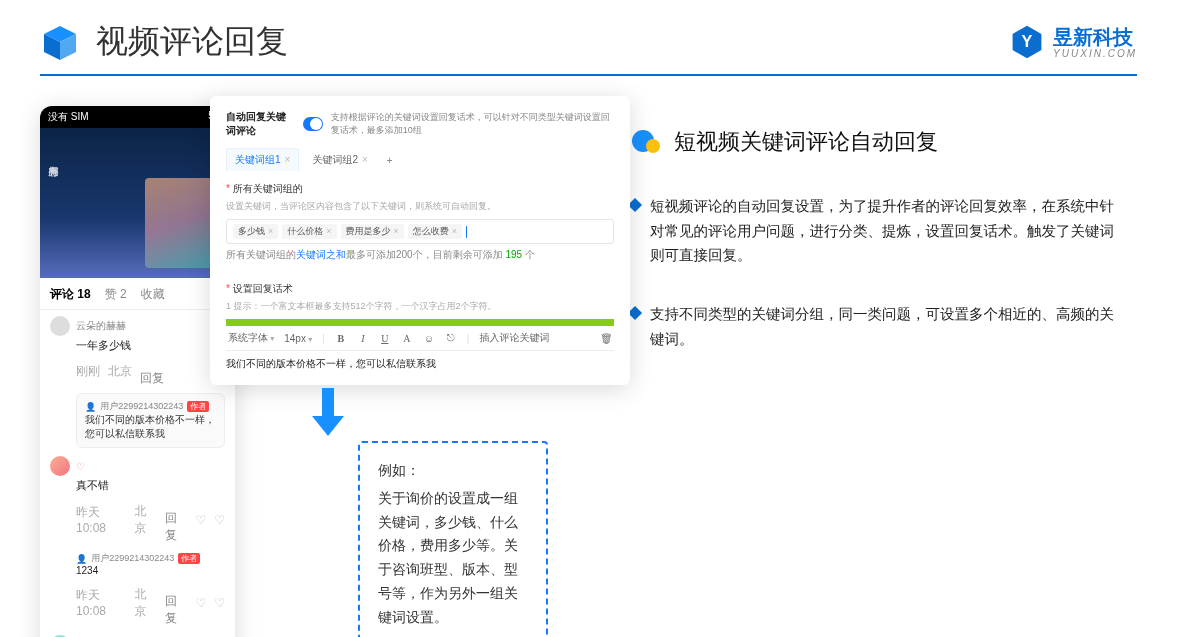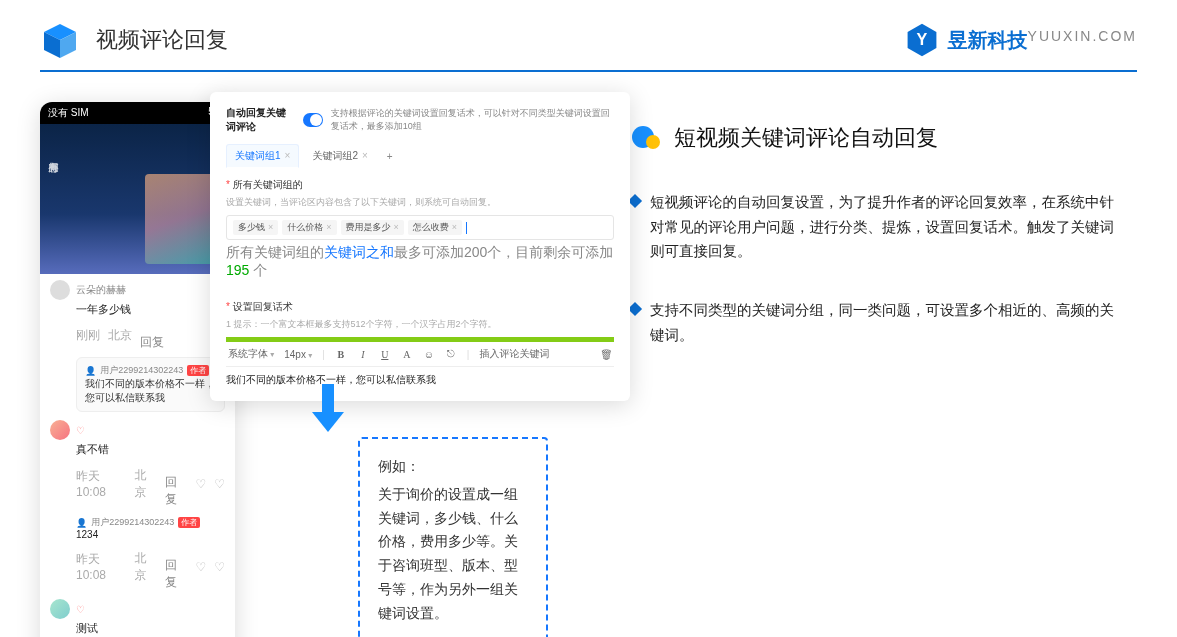--- a/index.html
+++ b/index.html
@@ -2,26 +2,26 @@
 <html><head>
 <meta charset="utf-8">
 <style>
 * { margin: 0; padding: 0; box-sizing: border-box; }
 body { font-family: "Microsoft YaHei", "PingFang SC", sans-serif; background: #fff; width: 1177px; height: 637px; position: relative; overflow: hidden; }
 
 
 .header { display: flex; align-items: center; justify-content: space-between; padding: 20px 40px 10px; }
 .header-left { display: flex; align-items: center; gap: 16px; }
 .cube-icon { width: 40px; height: 40px; }
-.page-title { font-size: 22px; color: #333; font-weight: 500; }
+.page-title { font-size: 32px; color: #333; font-weight: 500; }
 .logo { display: flex; align-items: center; gap: 8px; }
 .logo-icon { width: 36px; height: 36px; }
-.logo-text { display: flex; flex-direction: row; line-height: 1.1; }
+.logo-text { display: flex; flex-direction: column; line-height: 1.1; }
 .logo-main { font-size: 20px; font-weight: 600; color: #0a6ed1; }
-.logo-sub { font-size: 14px; letter-spacing: 2px; color: #888; }
+.logo-sub { font-size: 10px; letter-spacing: 2px; color: #888; font-style: italic; }
 .hr { margin: 0 40px; border: none; border-top: 2px solid #0a6ed1; }
 
 
 .content { display: flex; padding: 20px 40px 0; gap: 30px; position: relative; }
 .left-col { width: 560px; position: relative; height: 530px; }
 .right-col { flex: 1; padding-top: 30px; }
 
 
 .phone { position: absolute; left: 0; top: 10px; width: 195px; height: 582px; border-radius: 12px; background: #fff; box-shadow: 0 4px 24px rgba(0,0,0,.15); overflow: hidden; z-index: 1; }
 .phone-status { background: #000; color: #fff; font-size: 10px; padding: 4px 8px; display: flex; justify-content: space-between; }
@@ -61,24 +61,24 @@
 .ptab.active { color: #1677ff; border: 1px solid #e6f0ff; border-bottom: 1px solid #fff; background: #f5faff; border-radius: 3px 3px 0 0;}
 .ptab .x { margin-left: 4px; color: #bbb; }
 .ptab-add { color: #888; padding: 0 6px; }
 .section-label { color: #333; margin: 6px 0 4px; }
 .section-label::before { content: "* "; color: #f44; }
 .section-hint { color: #aaa; font-size: 9px; margin-bottom: 6px; }
 .tags-input { border: 1px solid #e5e5e5; border-radius: 3px; padding: 4px 6px; display: flex; flex-wrap: wrap; gap: 4px; align-items: center; margin-bottom: 4px; }
 .tag { background: #f5f5f5; border-radius: 2px; padding: 1px 5px; font-size: 9px; color: #555; }
 .tag .tx { color: #bbb; margin-left: 3px; }
 .cursor { width: 1px; height: 12px; background: #1677ff; }
-.count-line { font-size: 14px; color: #888; margin-bottom: 20px; }
+.count-line { font-size: 10px; color: #888; margin-bottom: 20px; }
 .count-line .blue { color: #1677ff; }
 .count-line .green { color: #0a0; }
-.editor-toolbar { display: flex; align-items: center; gap: 10px; border-top: 5px solid #84cc16; border-bottom: 1px solid #eee; padding: 5px 2px; font-size: 10px; color: #666; margin-bottom: 6px; }
+.editor-toolbar { display: flex; align-items: center; gap: 10px; border-top: 7px solid #84cc16; border-bottom: 1px solid #eee; padding: 5px 2px; font-size: 10px; color: #666; margin-bottom: 6px; }
 .editor-toolbar .sel::after { content: " ▾"; color: #aaa; font-size: 8px; }
 .editor-toolbar .ico { width: 12px; text-align: center; font-family: serif; }
 .editor-toolbar .ico.b { font-weight: bold; }
 .editor-toolbar .ico.i { font-style: italic; }
 .editor-toolbar .ico.u { text-decoration: underline; }
 .editor-toolbar .spacer { flex: 1; }
 .editor-content { font-size: 10px; color: #222; font-weight: 500; }
 
 
 .arrow-down { position: absolute; left: 268px; top: 292px; z-index: 3; }
@@ -124,20 +124,25 @@
   <div class="left-col">
 
     <div class="phone">
       <div class="phone-status">
         <span>没有 SIM</span>
         <span>5:11</span>
       </div>
       <div class="phone-video">
         <div class="phone-video-text">有想办有闲</div>
         <div class="phone-video-img"></div>
+      </div>
+      <div class="phone-tabs">
+        <span class="phone-tab active">评论 18</span>
+        <span class="phone-tab">赞 2</span>
+        <span class="phone-tab">收藏</span>
       </div>
       <div class="comment-list">
         <div class="comment">
           <div class="comment-head">
               <div class="avatar"></div>
               <span class="cname">云朵的赫赫</span>
             </div>
           <div class="cbody">一年多少钱</div>
           <div class="cmeta">
             <span>刚刚</span>

